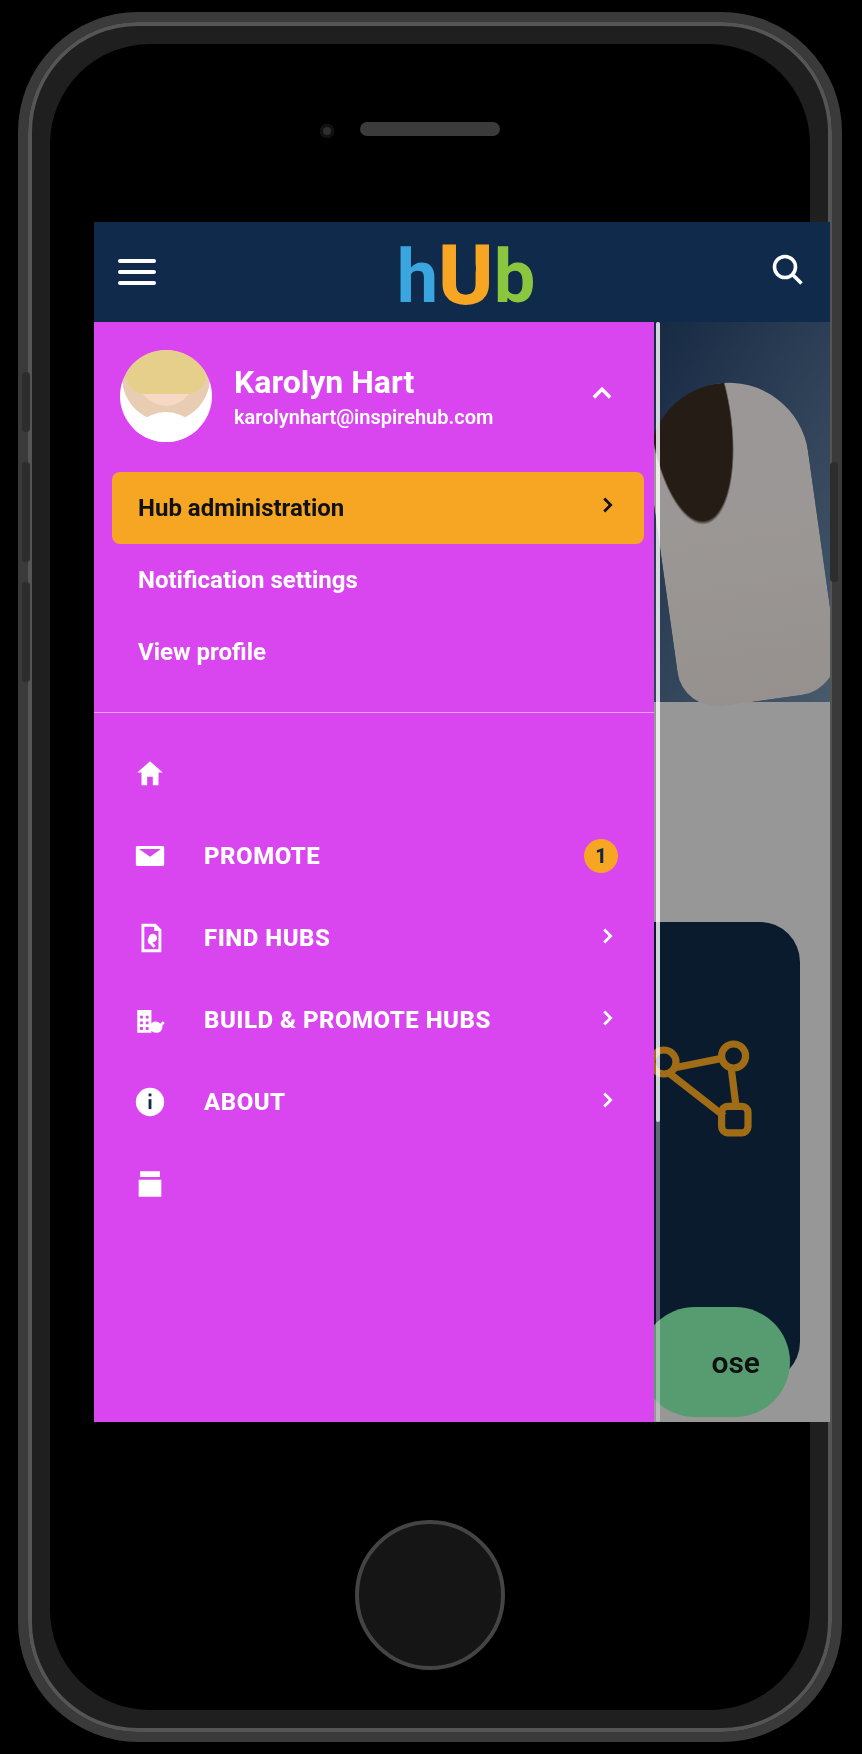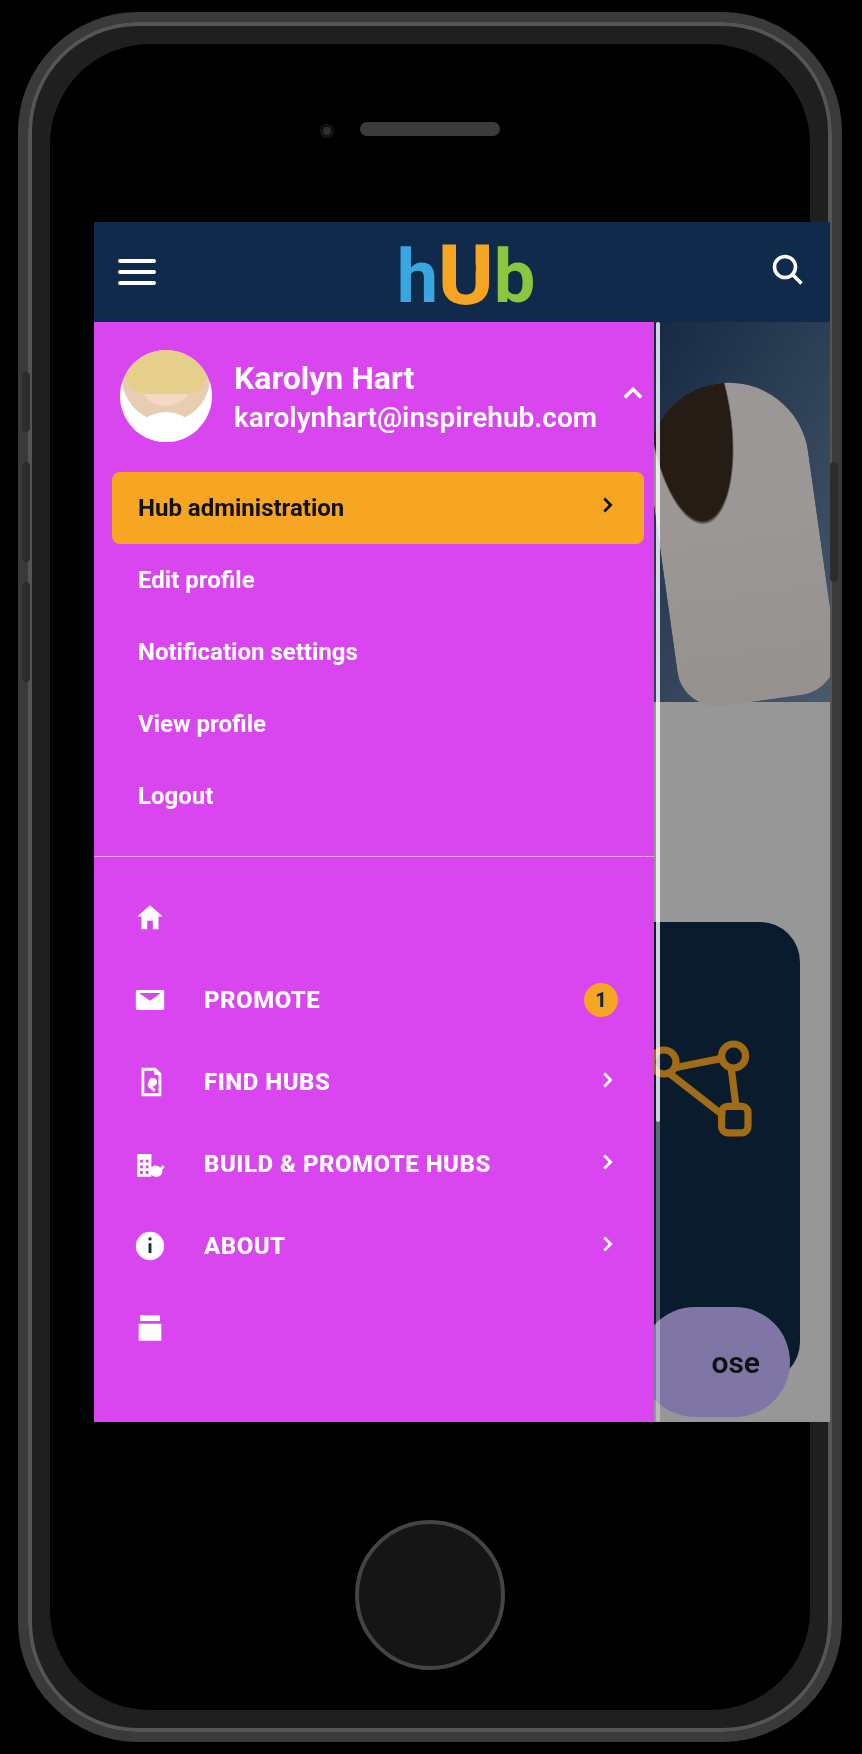--- a/index.html
+++ b/index.html
@@ -82,21 +82,21 @@
   .bg-card {
     position:absolute; top:700px; left:60px; right:30px; height:460px;
     background:#102a47; border-radius:40px;
   }
   .bg-card .graphic{
     position:absolute; right:40px; top:110px; width:120px; height:120px;
   }
   .bg-card .graphic svg{width:100%;height:100%;}
   .fab {
     position:absolute; right:40px; top:1085px; width:150px; height:110px;
-    background:#c4b5fd; border-radius:60px;
+    background:#86efac; border-radius:60px;
     display:flex; align-items:center; justify-content:flex-end;
     padding-right:30px; color:#1a1a1a; font-size:30px; font-weight:600;
   }
 
   
   .drawer {
     position:absolute; top:100px; left:0; width:560px; bottom:0;
     background:#d946ef; z-index:20;
     display:flex; flex-direction:column;
   }
@@ -118,21 +118,21 @@
   .avatar::before{ 
     content:""; position:absolute; top:-6px; left:6px; right:6px; height:50px;
     background:#e6cf8a; border-radius:50px 50px 30px 30px;
   }
   .avatar::after{ 
     content:""; position:absolute; bottom:-10px; left:8px; right:8px; height:40px;
     background:#fff; border-radius:40px 40px 0 0;
   }
   .user-text { flex:1; color:#fff; }
   .user-name { font-size:32px; font-weight:700; }
-  .user-email{ font-size:28px; font-weight:600; margin-top:4px;}
+  .user-email{ font-size:20px; font-weight:600; margin-top:4px;}
   .chev { width:40px; }
   .chev svg{width:28px;height:28px;}
 
   .menu-tight { padding: 6px 10px 20px 18px; }
   .item {
     display:flex; align-items:center; justify-content:space-between;
     padding:22px 26px; color:#fff; font-size:24px; font-weight:700;
     border-radius:8px; cursor:pointer;
   }
   .item.active { background:#f6a623; color:#111; }
@@ -235,30 +235,24 @@
         <div class="menu-tight">
           <div class="item active">
             <span>Hub administration</span>
             <span class="arrow">
               <svg viewBox="0 0 24 24">
                   <path fill="none" stroke="#fff" stroke-width="3" d="M9 5l7 7-7 7"></path>
                 </svg>
             </span>
           </div>
           <div class="item">
-            <span>Edit profile</span>
-          </div>
-          <div class="item">
             <span>Notification settings</span>
           </div>
           <div class="item">
             <span>View profile</span>
-          </div>
-          <div class="item">
-            <span>Logout</span>
           </div>
         </div>
 
         <div class="divider"></div>
 
         <div class="nav">
           <div class="nav-item">
             <span class="icn">
               <svg viewBox="0 0 24 24">
                   <path fill="#fff" d="M12 3l9 8h-3v9h-4v-6H10v6H6v-9H3z"></path>

